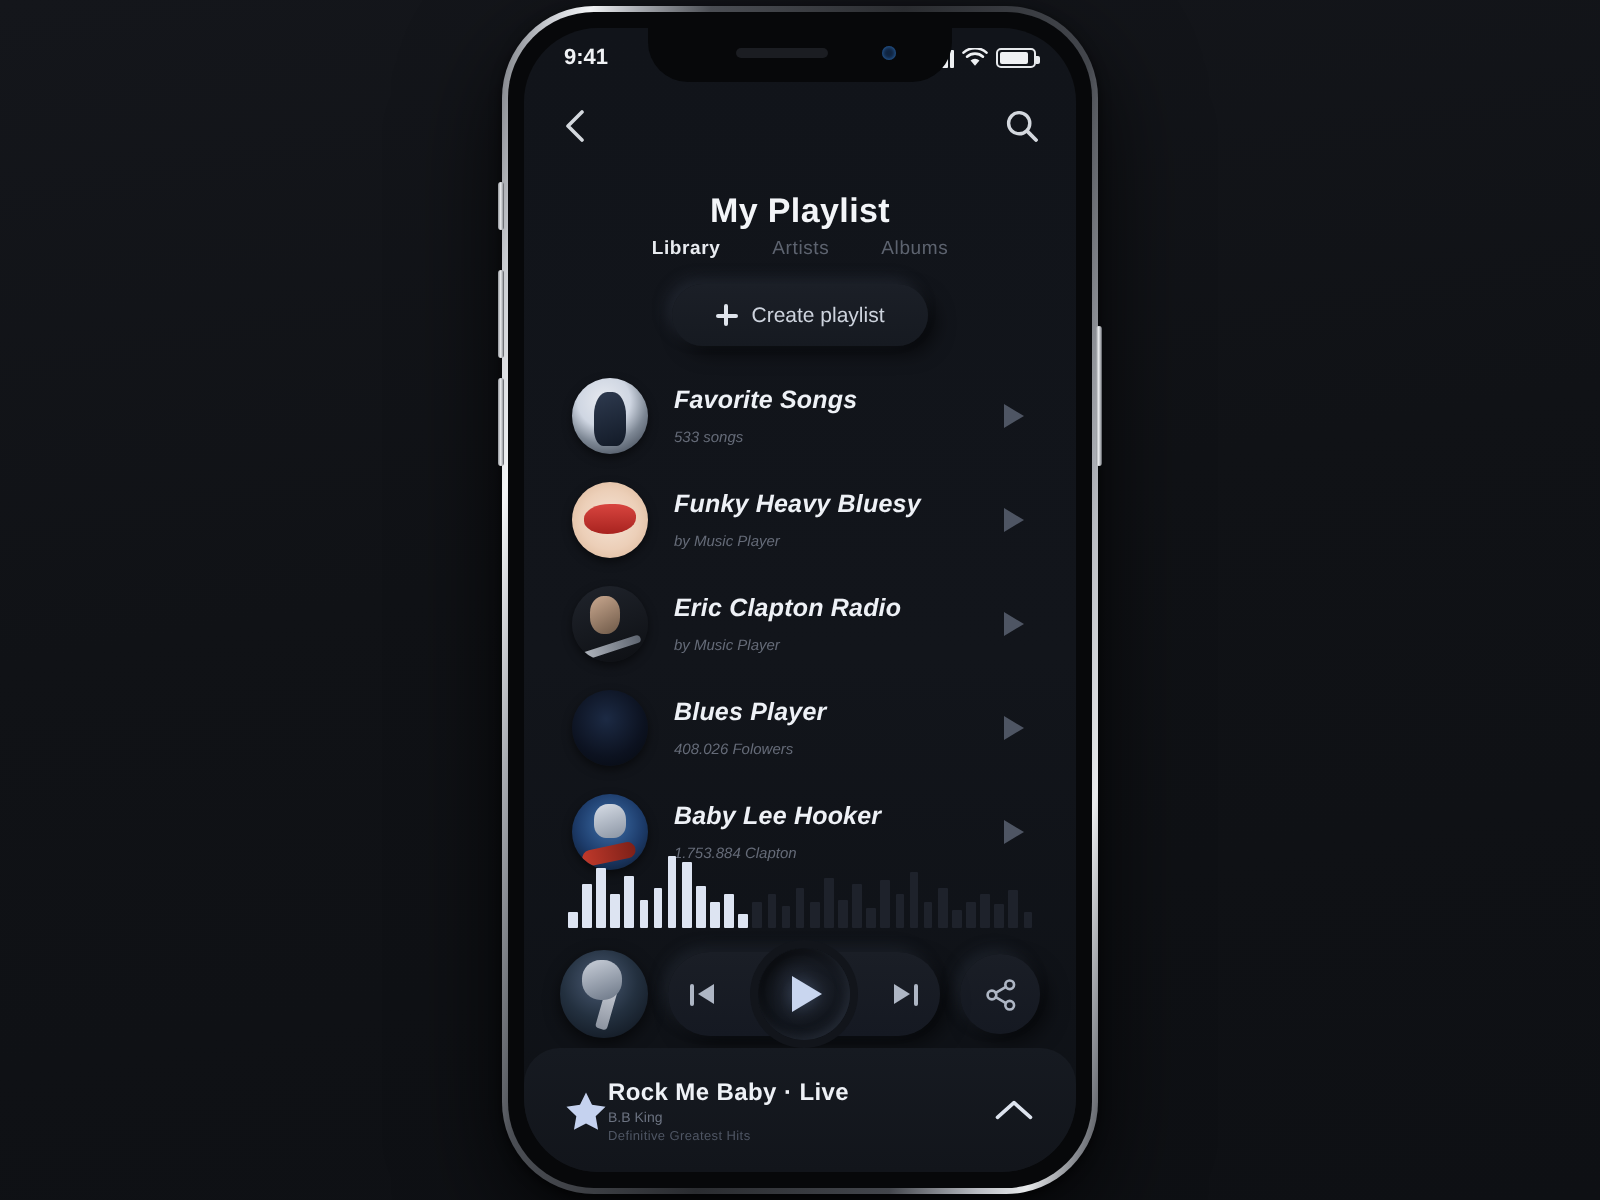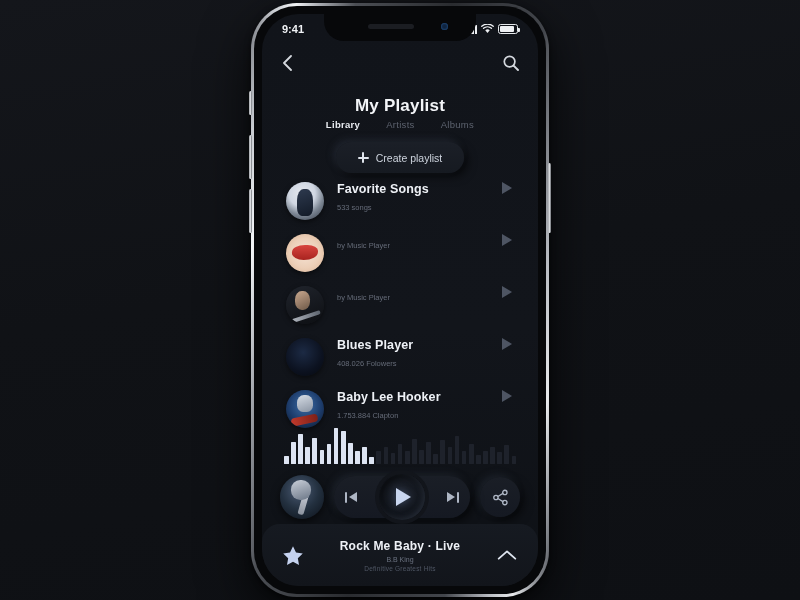--- a/index.html
+++ b/index.html
@@ -153,23 +153,24 @@
   }
   .plus::before { left:0; top:4.5px; width:11px; height:2px; }
   .plus::after  { top:0; left:4.5px; width:2px; height:11px; }
 
   
   #list {
     position: absolute; top: 168px; left: 0; right: 0;
     padding: 0 24px;
   }
   .row {
-    display: flex; align-items: flex-start;
+    display: flex; align-items: center;
     height: 52px;
     cursor: pointer;
+    font-style: italic;
   }
   .thumb {
     width: 38px; height: 38px; border-radius: 50%;
     flex: none; overflow: hidden;
     position: relative;
     box-shadow: 0 2px 5px rgba(0,0,0,.5);
   }
   .meta { flex: 1; padding-left: 13px; min-width: 0; }
   .ptitle {
     color: #eef1f6; font-size: 12.5px; font-weight: bold;
@@ -272,21 +273,21 @@
 
   
   #bottombar {
     position: absolute; left: 0; right: 0; bottom: 0;
     height: 62px;
     background: linear-gradient(180deg,#161a21,#12151b);
     border-top-left-radius: 18px; border-top-right-radius: 18px;
     display: flex; align-items: center; padding: 0 20px;
   }
   #star { flex: none; cursor: pointer; }
-  #track-info { flex: 1; text-align: center; }
+  #track-info { flex: 1; text-align: left; }
   #track-title { color: #eef1f6; font-size: 12px; font-weight: bold; letter-spacing: .2px; }
   #track-artist { color: #6b7280; font-size: 7px; margin-top: 3px; }
   #track-album { color: #4f5664; font-size: 6.5px; margin-top: 2px; letter-spacing: .2px; }
   #chevron-up { flex: none; cursor: pointer; }
 </style>
 </head>
 <body>
 
 <div id="scene">
 
@@ -355,27 +356,29 @@
             <div class="thumb art-fav"></div>
             <div class="meta">
               <div class="ptitle">Favorite Songs</div>
               <div class="psub">533 songs</div>
             </div>
             <div class="playtri"></div>
           </div>
           <div class="row">
             <div class="thumb art-funky"></div>
             <div class="meta">
+              <div class="ptitle">Funky Heavy Bluesy</div>
               <div class="psub">by Music Player</div>
             </div>
             <div class="playtri"></div>
           </div>
           <div class="row">
             <div class="thumb art-clapton"></div>
             <div class="meta">
+              <div class="ptitle">Eric Clapton Radio</div>
               <div class="psub">by Music Player</div>
             </div>
             <div class="playtri"></div>
           </div>
           <div class="row">
             <div class="thumb art-blues"></div>
             <div class="meta">
               <div class="ptitle">Blues Player</div>
               <div class="psub">408.026 Folowers</div>
             </div>

